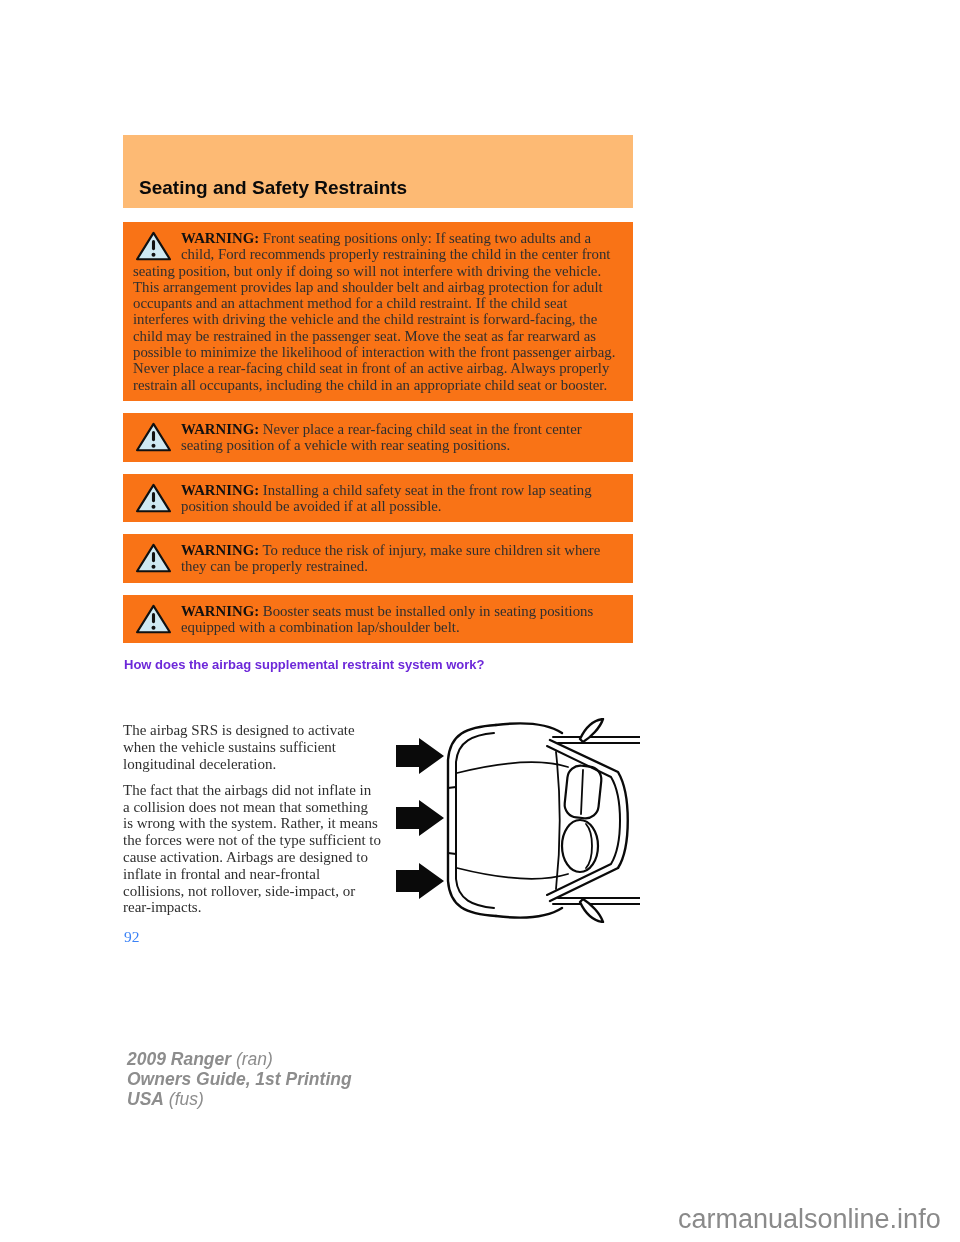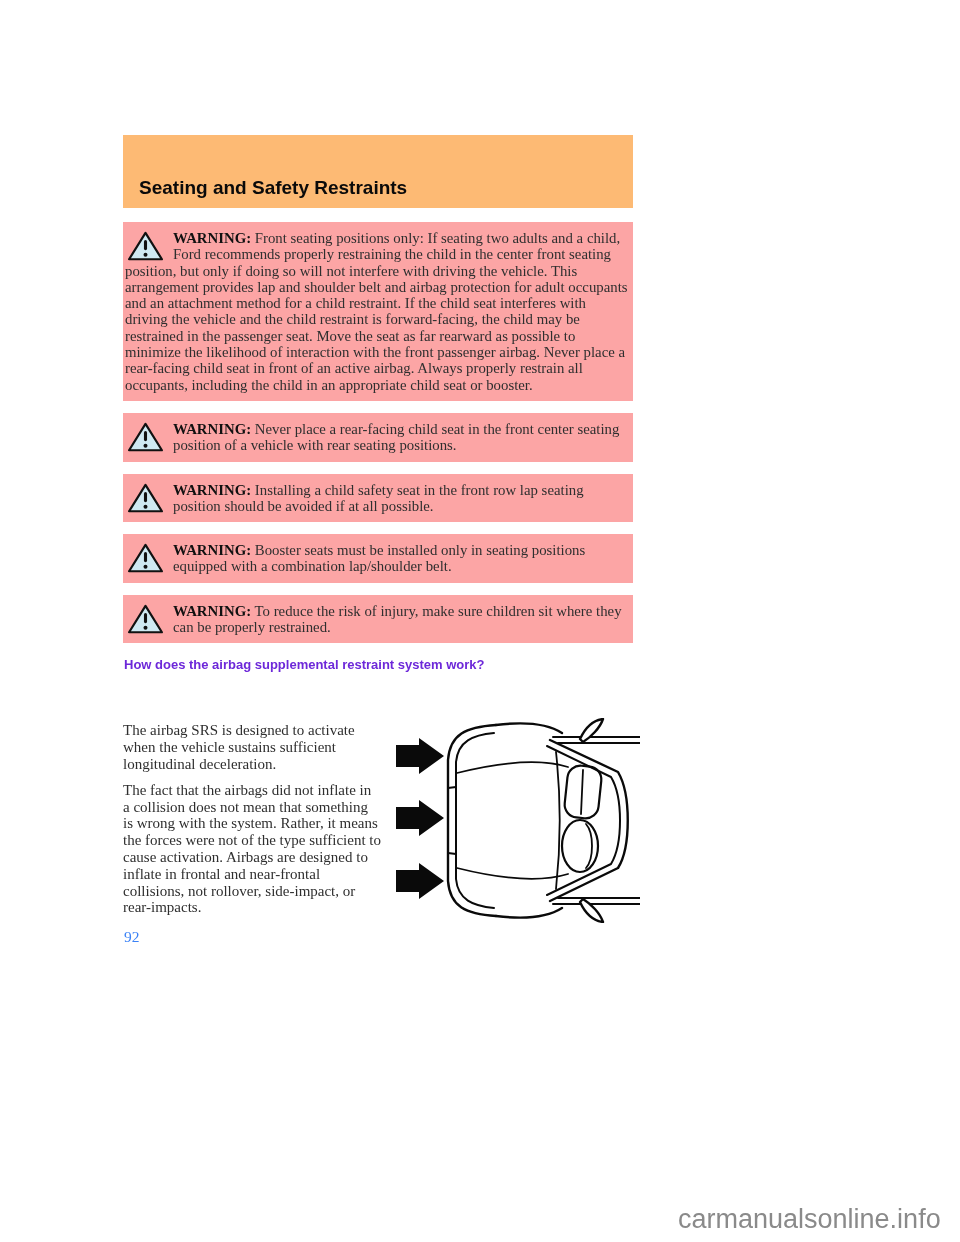--- a/index.html
+++ b/index.html
@@ -7,21 +7,21 @@
        font-family:"Liberation Serif", serif;}
   .page{position:absolute;inset:0;}
 
   .content{position:absolute;left:123px;top:135px;width:510px;}
 
   .band{height:73px;background:#fdba74;display:flex;align-items:flex-end;
         padding:0 10px 9px 16px;box-sizing:border-box;margin-bottom:14px;}
   .band-title{font-family:"Liberation Sans", sans-serif;font-weight:bold;font-size:19px;
               color:#0a0a0a;}
 
-  .wbox{background:#fca5a5;padding:8px 2px;box-sizing:border-box;margin-bottom:12px;
+  .wbox{background:#f97316;padding:8px 10px;box-sizing:border-box;margin-bottom:12px;
         font-size:14.8px;line-height:16.3px;color:#2f2f2f;overflow:hidden;}
   .wbox .tri{float:left;width:37px;height:31px;margin:1px 9px 0 2px;}
   .wlabel{font-weight:bold;color:#111;}
 
   .heading{font-family:"Liberation Sans", sans-serif;font-weight:bold;font-size:13px;
            line-height:19px;color:#6d28d9;margin:8px 0 6px 1px;}
 
   .cols{position:relative;min-height:210px;}
   .bodytext{width:258px;font-size:15px;line-height:16.8px;color:#2f2f2f;margin-top:48px;}
   .bodytext p{margin:0 0 9px 0;}
@@ -77,31 +77,31 @@
       <span>Installing a child safety seat in the front row lap seating position should be avoided if at all possible.</span>
     </div>
 
     <div class="wbox">
       <svg class="tri" viewBox="0 0 40 34">
         <path d="M20 2 L38 31 L2 31 Z" fill="#cfe9f2" stroke="#111" stroke-width="2.4" stroke-linejoin="round"></path>
         <rect x="18.3" y="10" width="3.4" height="11" rx="1.7" fill="#111"></rect>
         <circle cx="20" cy="26" r="2.2" fill="#111"></circle>
       </svg>
       <span class="wlabel">WARNING:</span>
-      <span>Booster seats must be installed only in seating positions equipped with a combination lap/shoulder belt.</span>
+      <span>To reduce the risk of injury, make sure children sit where they can be properly restrained.</span>
     </div>
 
     <div class="wbox">
       <svg class="tri" viewBox="0 0 40 34">
         <path d="M20 2 L38 31 L2 31 Z" fill="#cfe9f2" stroke="#111" stroke-width="2.4" stroke-linejoin="round"></path>
         <rect x="18.3" y="10" width="3.4" height="11" rx="1.7" fill="#111"></rect>
         <circle cx="20" cy="26" r="2.2" fill="#111"></circle>
       </svg>
       <span class="wlabel">WARNING:</span>
-      <span>To reduce the risk of injury, make sure children sit where they can be properly restrained.</span>
+      <span>Booster seats must be installed only in seating positions equipped with a combination lap/shoulder belt.</span>
     </div>
 
     <div class="heading">How does the airbag supplemental restraint system work?</div>
 
     <div class="cols">
       <div class="bodytext">
         <p>The airbag SRS is designed to activate when the vehicle sustains sufficient longitudinal deceleration.</p>
         <p>The fact that the airbags did not inflate in a collision does not mean that something is wrong with the system. Rather, it means the forces were not of the type sufficient to cause activation. Airbags are designed to inflate in frontal and near-frontal collisions, not rollover, side-impact, or rear-impacts.</p>
       </div>
 
@@ -138,15 +138,20 @@
           <path d="M193 52 L191 96" stroke-width="1.8"></path>
           <ellipse cx="190" cy="128" rx="18" ry="26" stroke-width="2.2"></ellipse>
           <path d="M196 106 C204 115 204 141 196 150" stroke-width="1.8"></path>
         </g>
       </svg>
     </div>
   </div>
 
   <div class="page-number">92</div>
 
+  <div class="footer">
+    <div><span class="fb">2009 Ranger</span> <span class="fr">(ran)</span></div>
+    <div class="fb">Owners Guide, 1st Printing</div>
+    <div><span class="fb">USA</span> <span class="fr">(fus)</span></div>
+  </div>
 
   <div class="watermark">carmanualsonline.info</div>
 </div>
 
 </body></html>

